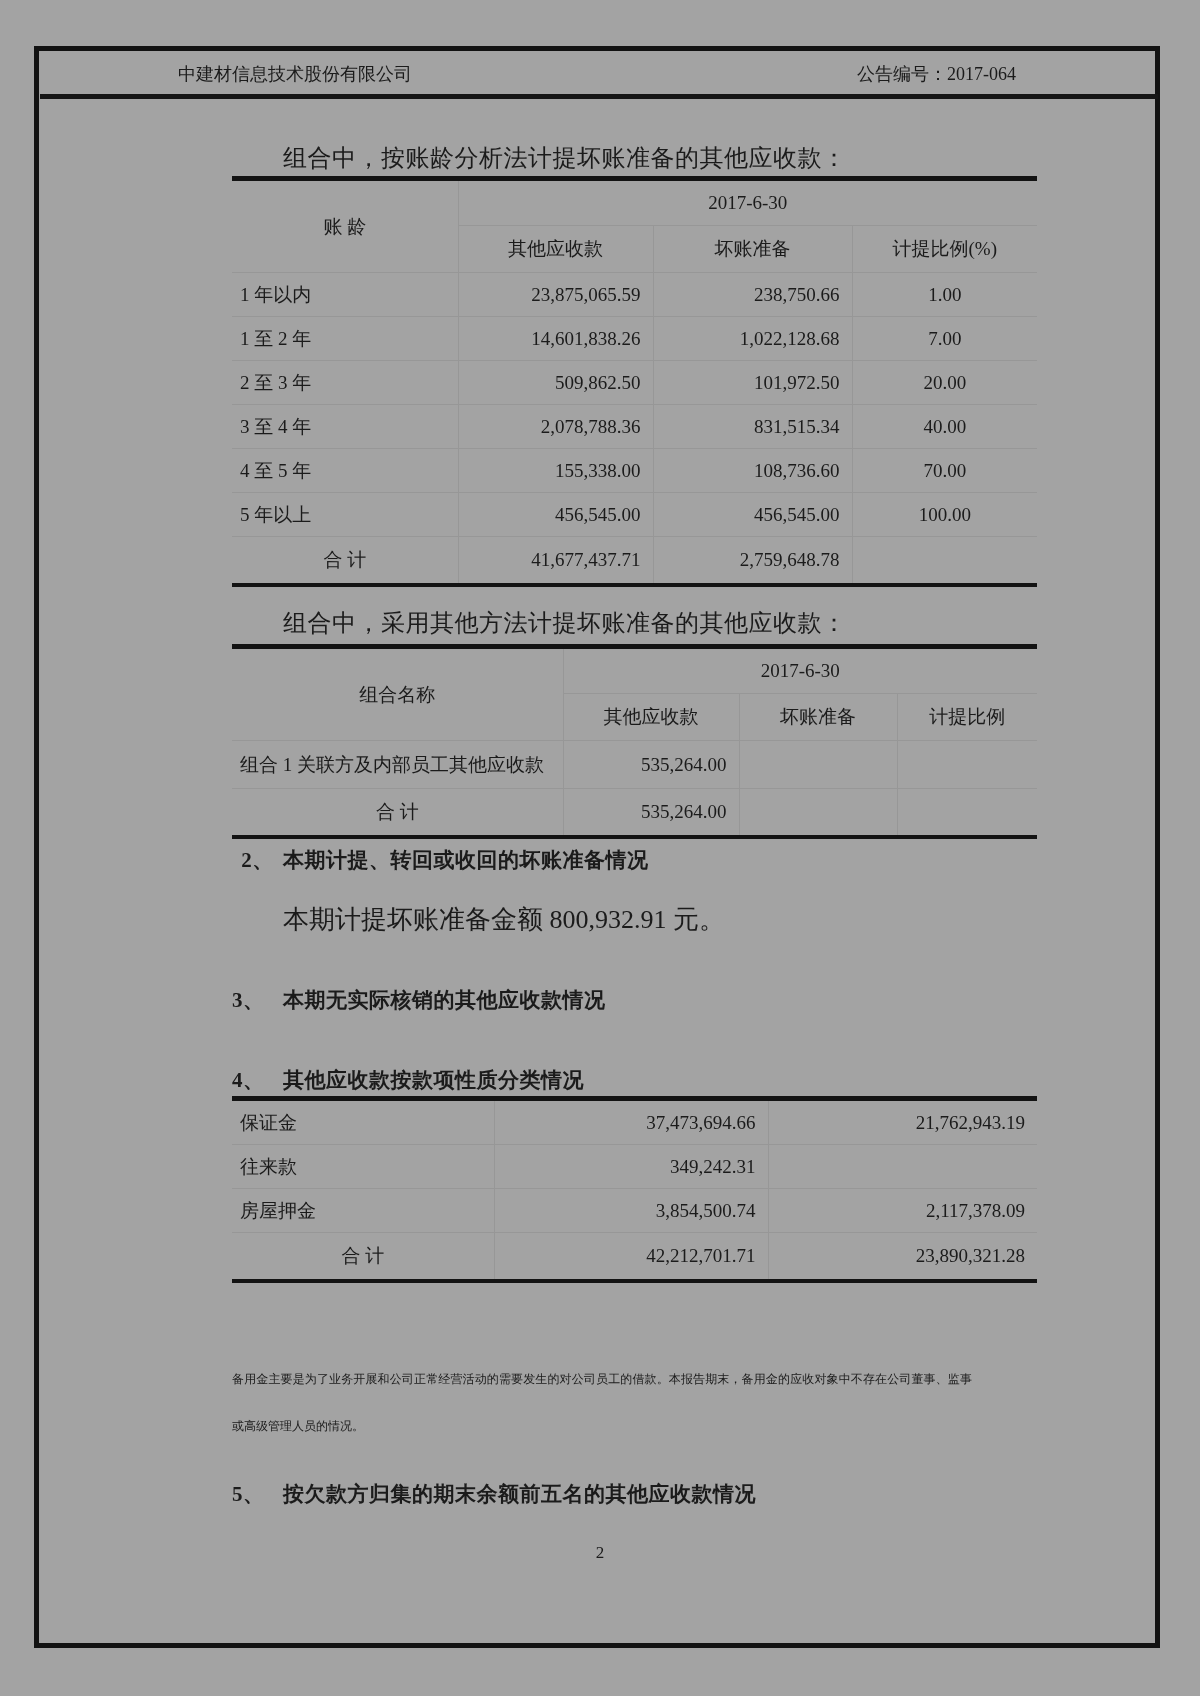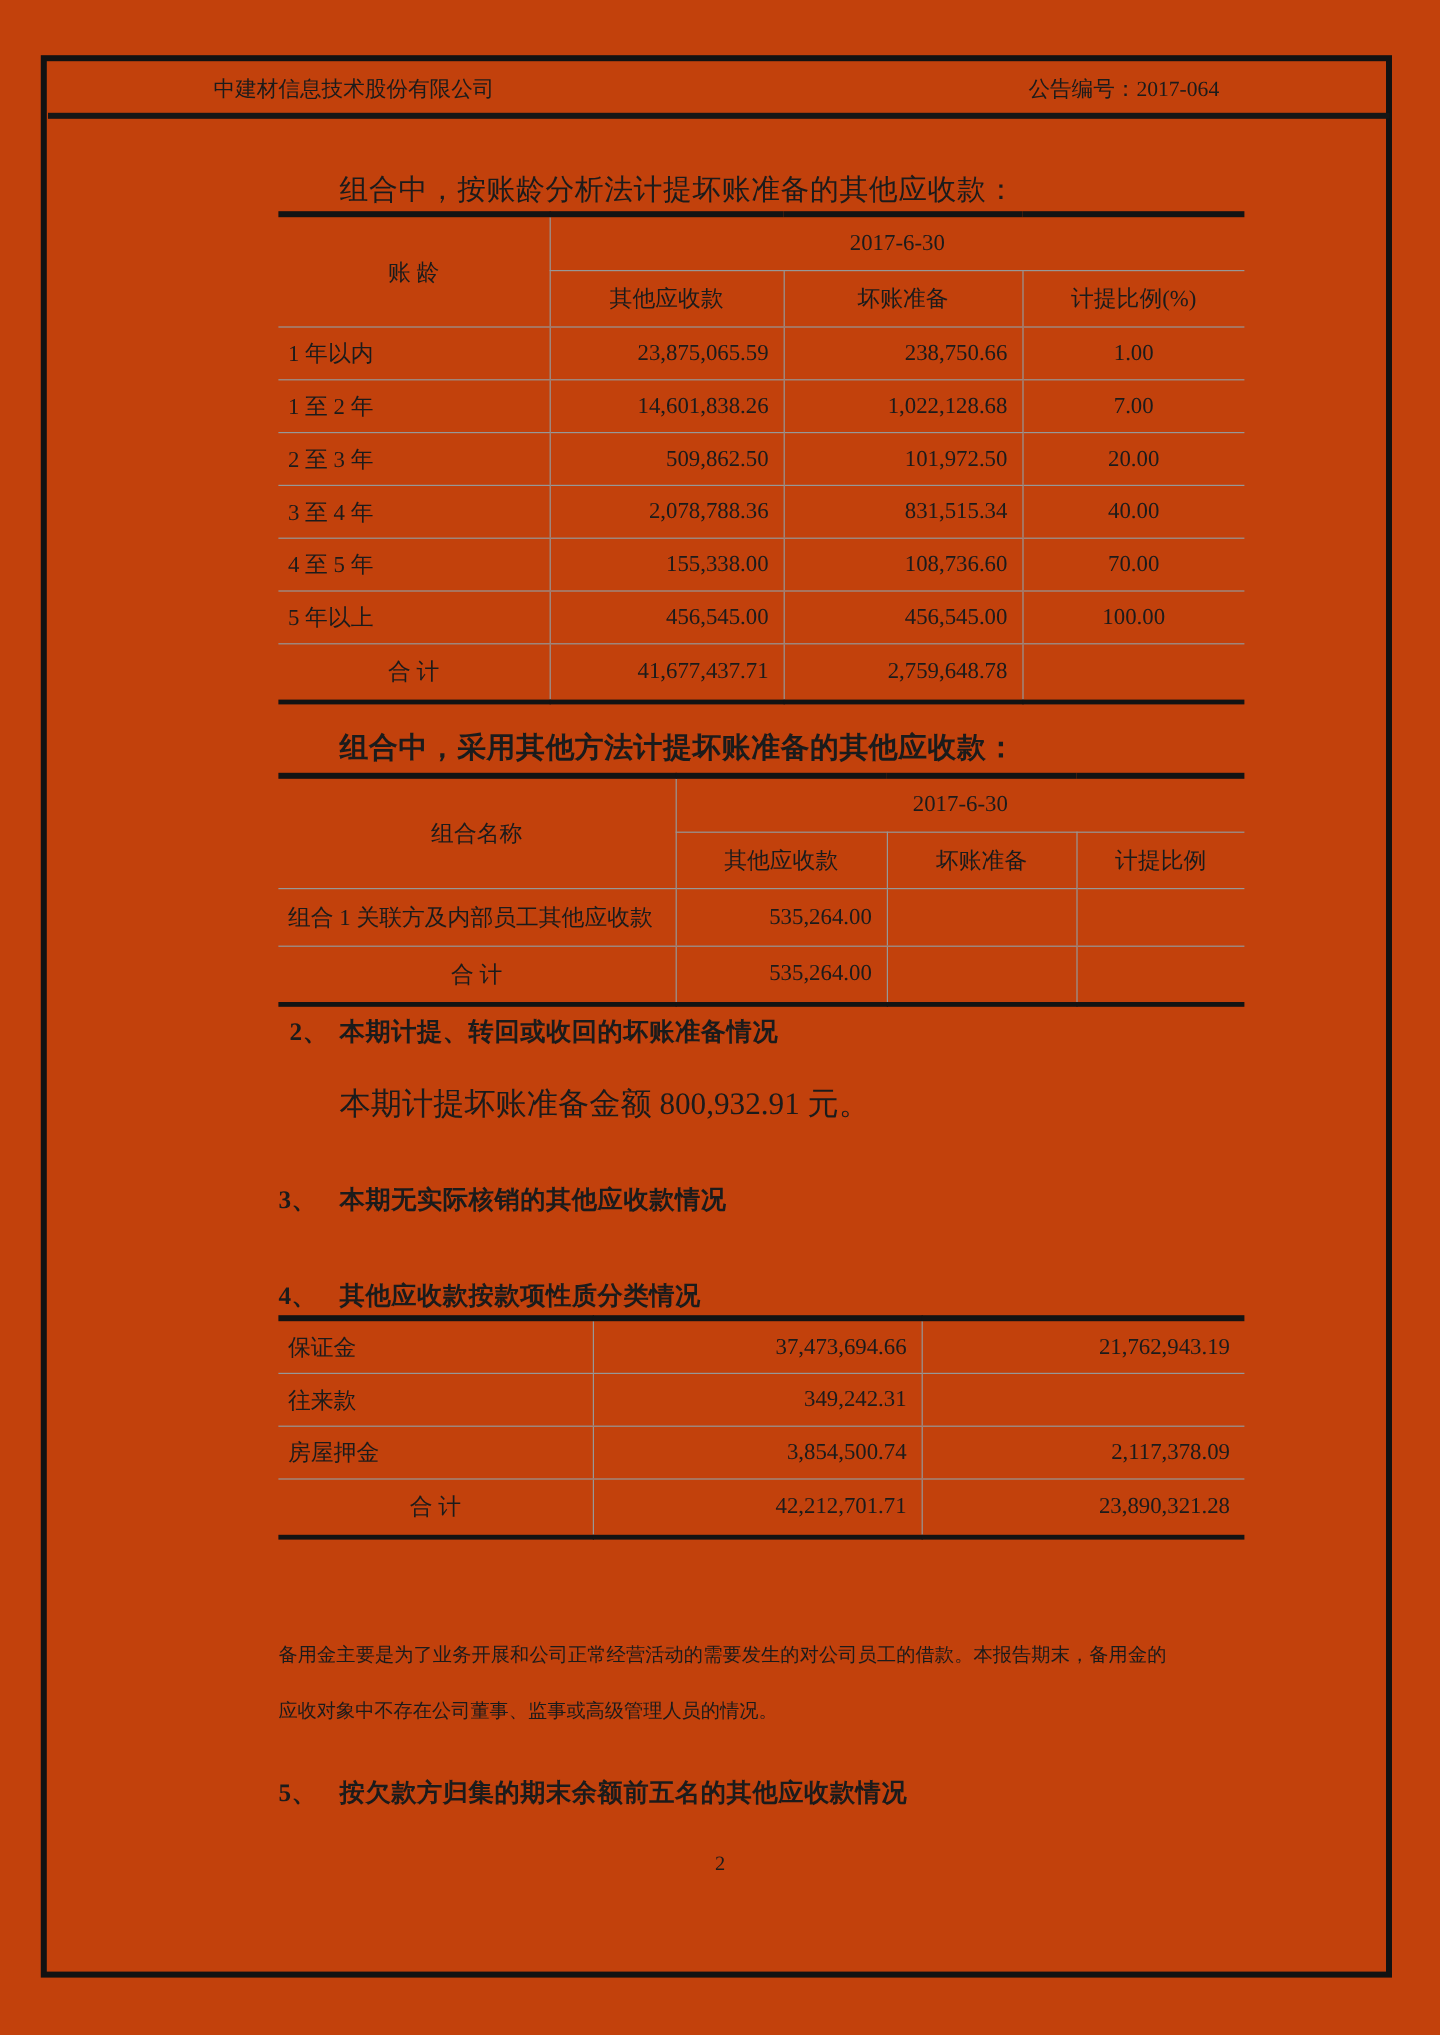--- a/index.html
+++ b/index.html
@@ -2,21 +2,21 @@
 <html><head>
 <meta charset="utf-8">
 <style>
   html,body{margin:0;padding:0;}
   body{
     width:1200px;height:1696px;
     background:#ffffff;
     font-family:"Liberation Serif","DejaVu Serif",serif;
     color:#1b1b1b;
   }
-  .page{position:relative;width:1200px;height:1696px;overflow:hidden;background:#c2410c;}
+  .page{position:relative;width:1200px;height:1696px;overflow:hidden;background:#a3a3a3;}
   .scan-frame{
     position:absolute;left:34px;top:46px;width:1126px;height:1602px;
     border:5px solid #121212;box-sizing:border-box;pointer-events:none;
   }
   .doc-header{position:absolute;left:178px;top:62px;width:838px;display:flex;justify-content:space-between;font-size:18px;}
   .header-rule{position:absolute;left:40px;top:94px;width:1118px;height:5px;background:#161616;}
   .tbl-title{position:absolute;left:283px;font-size:24px;letter-spacing:.5px;}
   .doc-table{
     position:absolute;left:232px;border-collapse:collapse;table-layout:fixed;width:805px;
     font-size:19px;color:#1b1b1b;
@@ -33,21 +33,21 @@
   .cL{padding-left:8px !important;}
   .sec{
     position:absolute;left:232px;
     font-family:"Liberation Sans","DejaVu Sans",sans-serif;
     font-weight:700;font-size:21px;letter-spacing:.5px;white-space:nowrap;
   }
   .sec .num{display:inline-block;width:51px;font-family:"Liberation Serif","DejaVu Serif",serif;}
   .body-text{position:absolute;left:283px;font-size:26px;white-space:nowrap;}
   .note-text{
     position:absolute;left:232px;top:1356px;width:740px;
-    font-size:16px;line-height:47px;text-align:justify;font-family:Liberation Serif, serif;
+    font-size:12px;line-height:47px;text-align:justify;font-family:Liberation Serif, serif;
   }
   .page-footer{position:absolute;left:0;top:1543px;width:1200px;text-align:center;font-size:17px;}
   .t1{top:176px;}
   .t2{top:644px;}
   .t3{top:1096px;}
 </style>
 </head>
 <body>
 
 <div class="page">
@@ -117,21 +117,21 @@
     </tr>
     <tr class="total">
       <td class="cC">合  计</td>
       <td class="cR vline">41,677,437.71</td>
       <td class="cR vline">2,759,648.78</td>
       <td class="cC vline"></td>
     </tr>
   </tbody>
     </table>
 
-  <div class="tbl-title" style="top:607px;font-weight:bold;">组合中，采用其他方法计提坏账准备的其他应收款：</div>
+  <div class="tbl-title" style="top:607px;">组合中，采用其他方法计提坏账准备的其他应收款：</div>
 
   <table class="doc-table t2">
     <colgroup>
         <col style="width:331px">
         <col style="width:176px">
         <col style="width:158px">
         <col style="width:140px">
       </colgroup>
     <tbody>
         <tr class="hr1">

